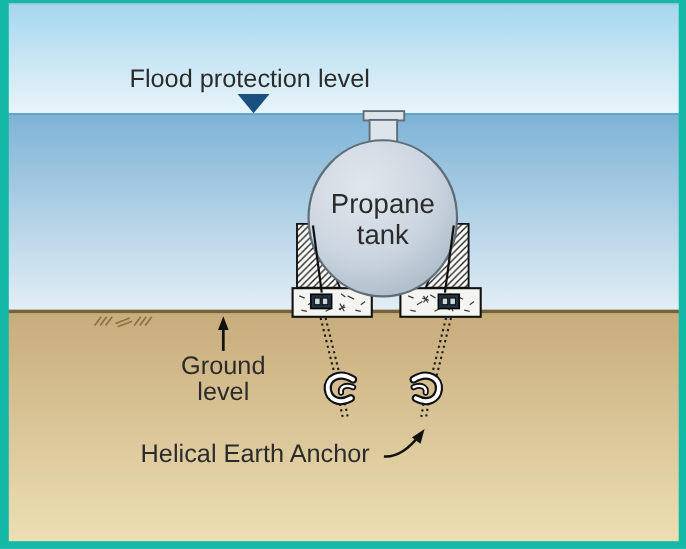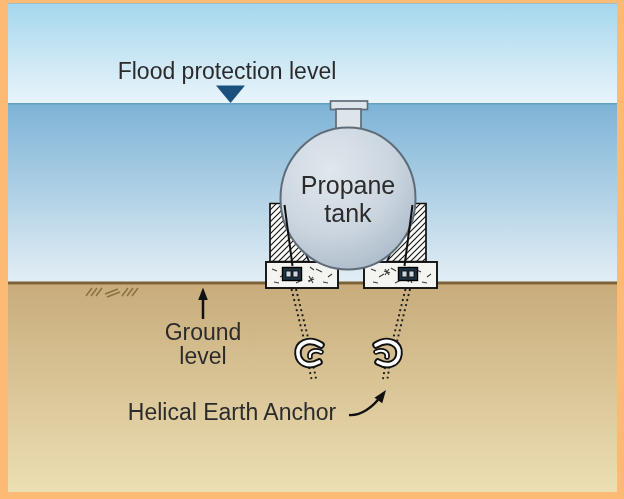--- a/index.html
+++ b/index.html
@@ -1,16 +1,16 @@
 <!DOCTYPE html>
 <html><head>
 <meta charset="utf-8">
 <style>
   html,body{margin:0;padding:0;background:#ffffff;width:624px;height:499px;overflow:hidden;}
-  #stage{position:relative;width:624px;height:499px;background:#fdba74;}
+  #stage{position:relative;width:624px;height:499px;background:#14b8a6;}
   svg{position:absolute;left:0;top:0;}
   text{font-family:"Liberation Sans","DejaVu Sans",sans-serif;fill:#2b2b2b;}
   .lbl{font-size:23px;}
   .lbl-big{font-size:25px;}
 </style>
 </head>
 <body>
 
 <div id="stage">
 <svg width="624" height="499" viewBox="0 0 624 499">

